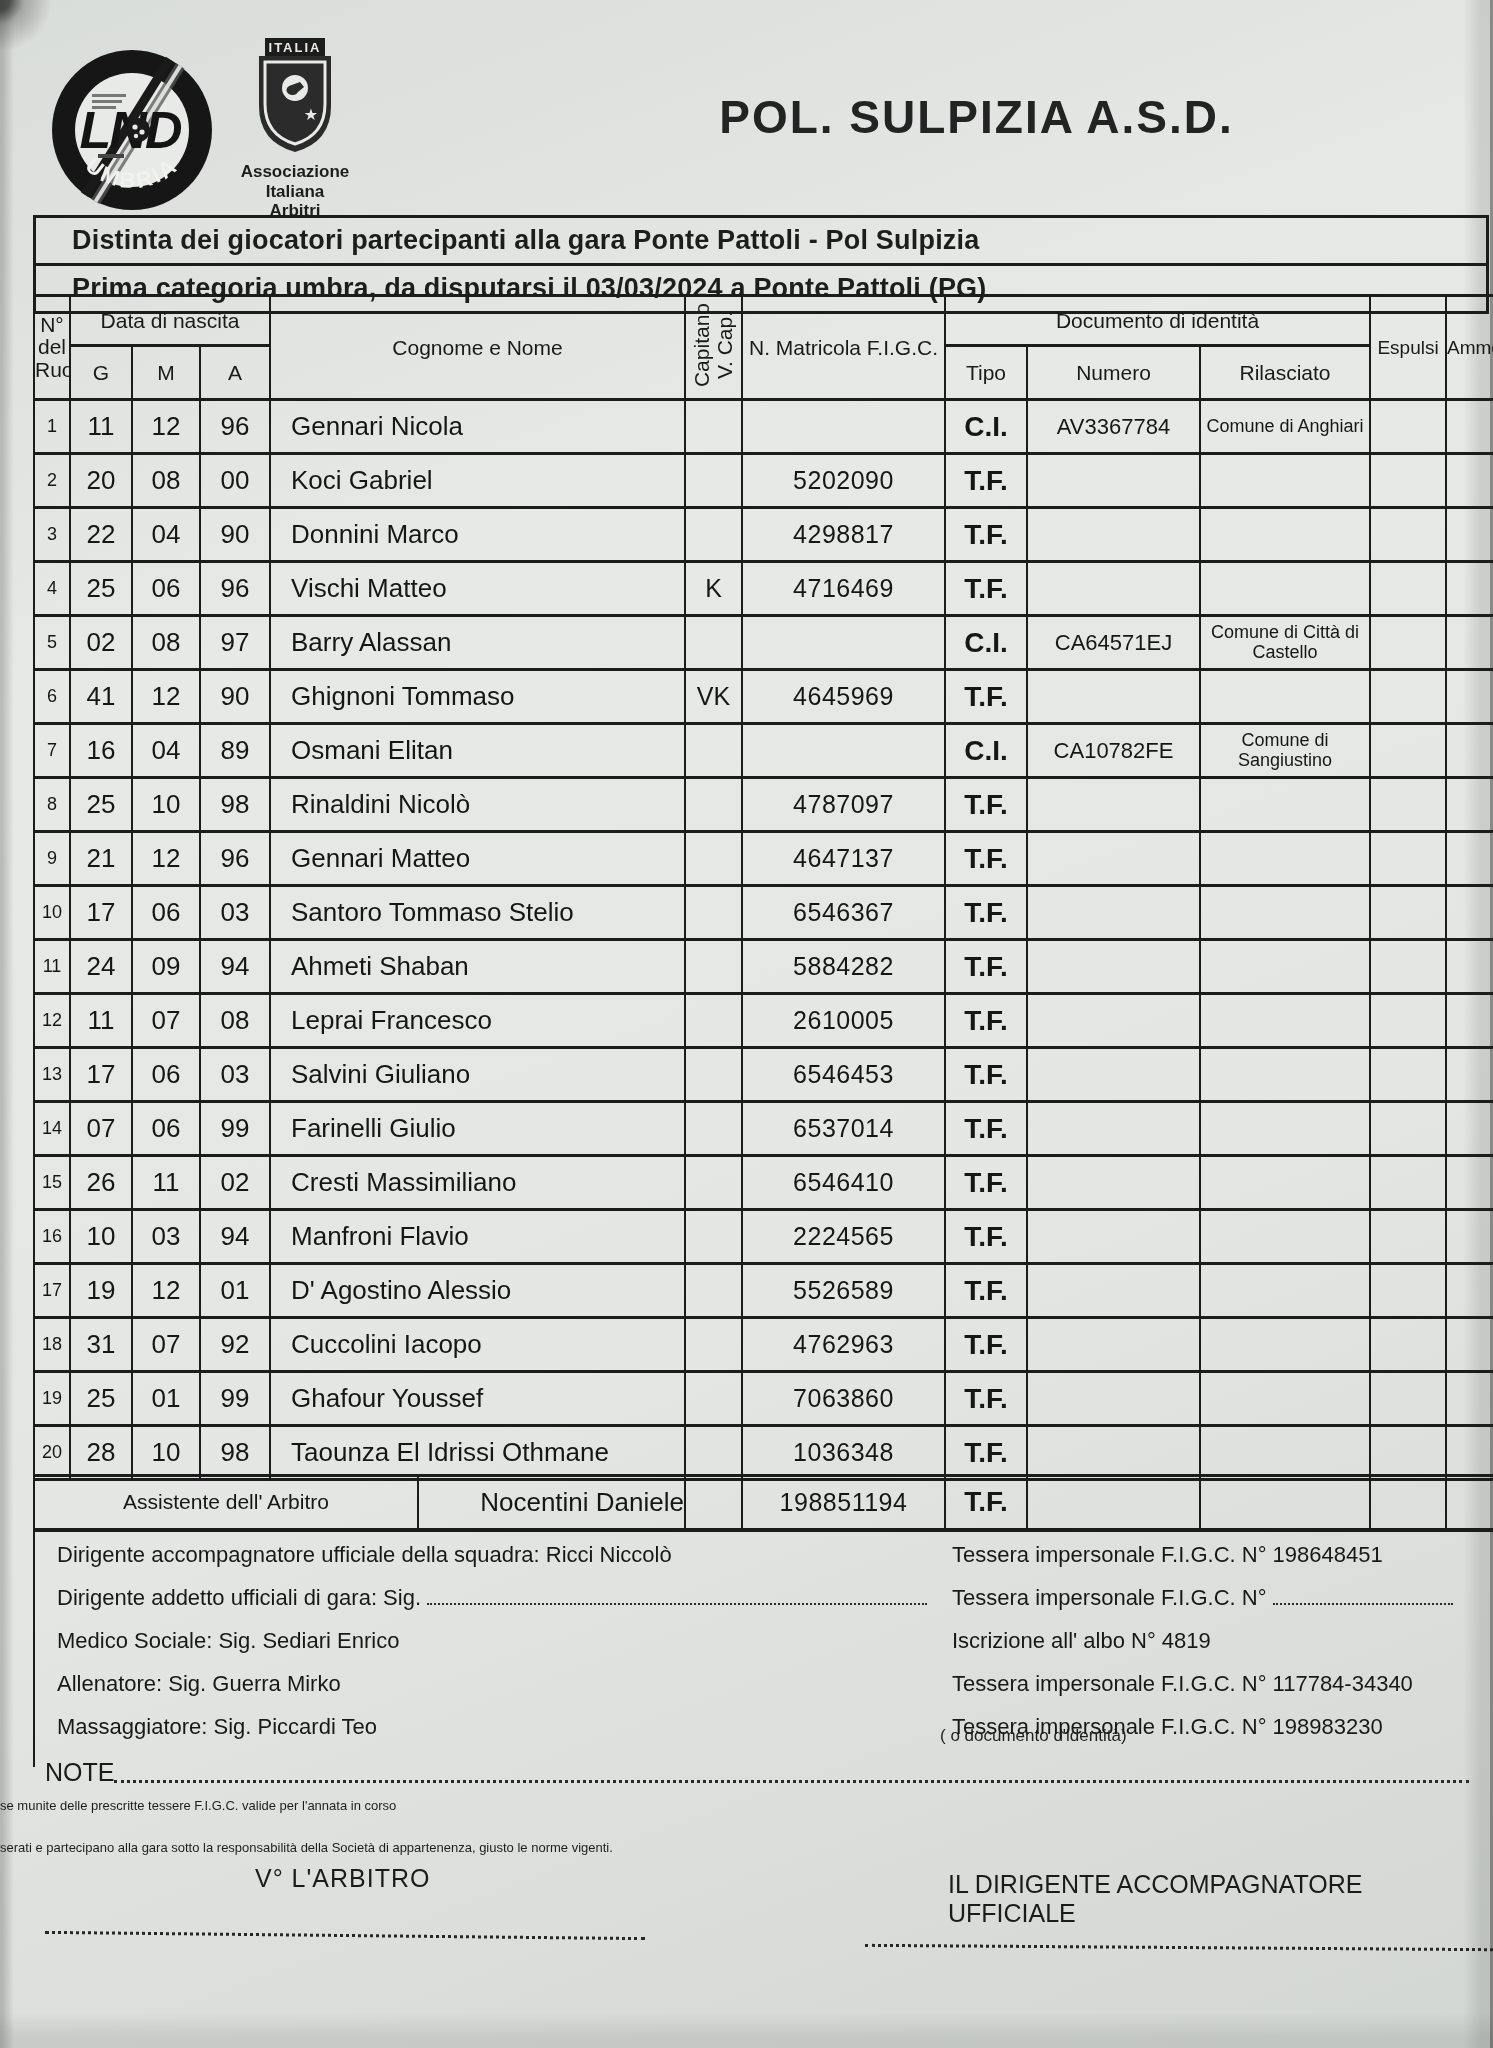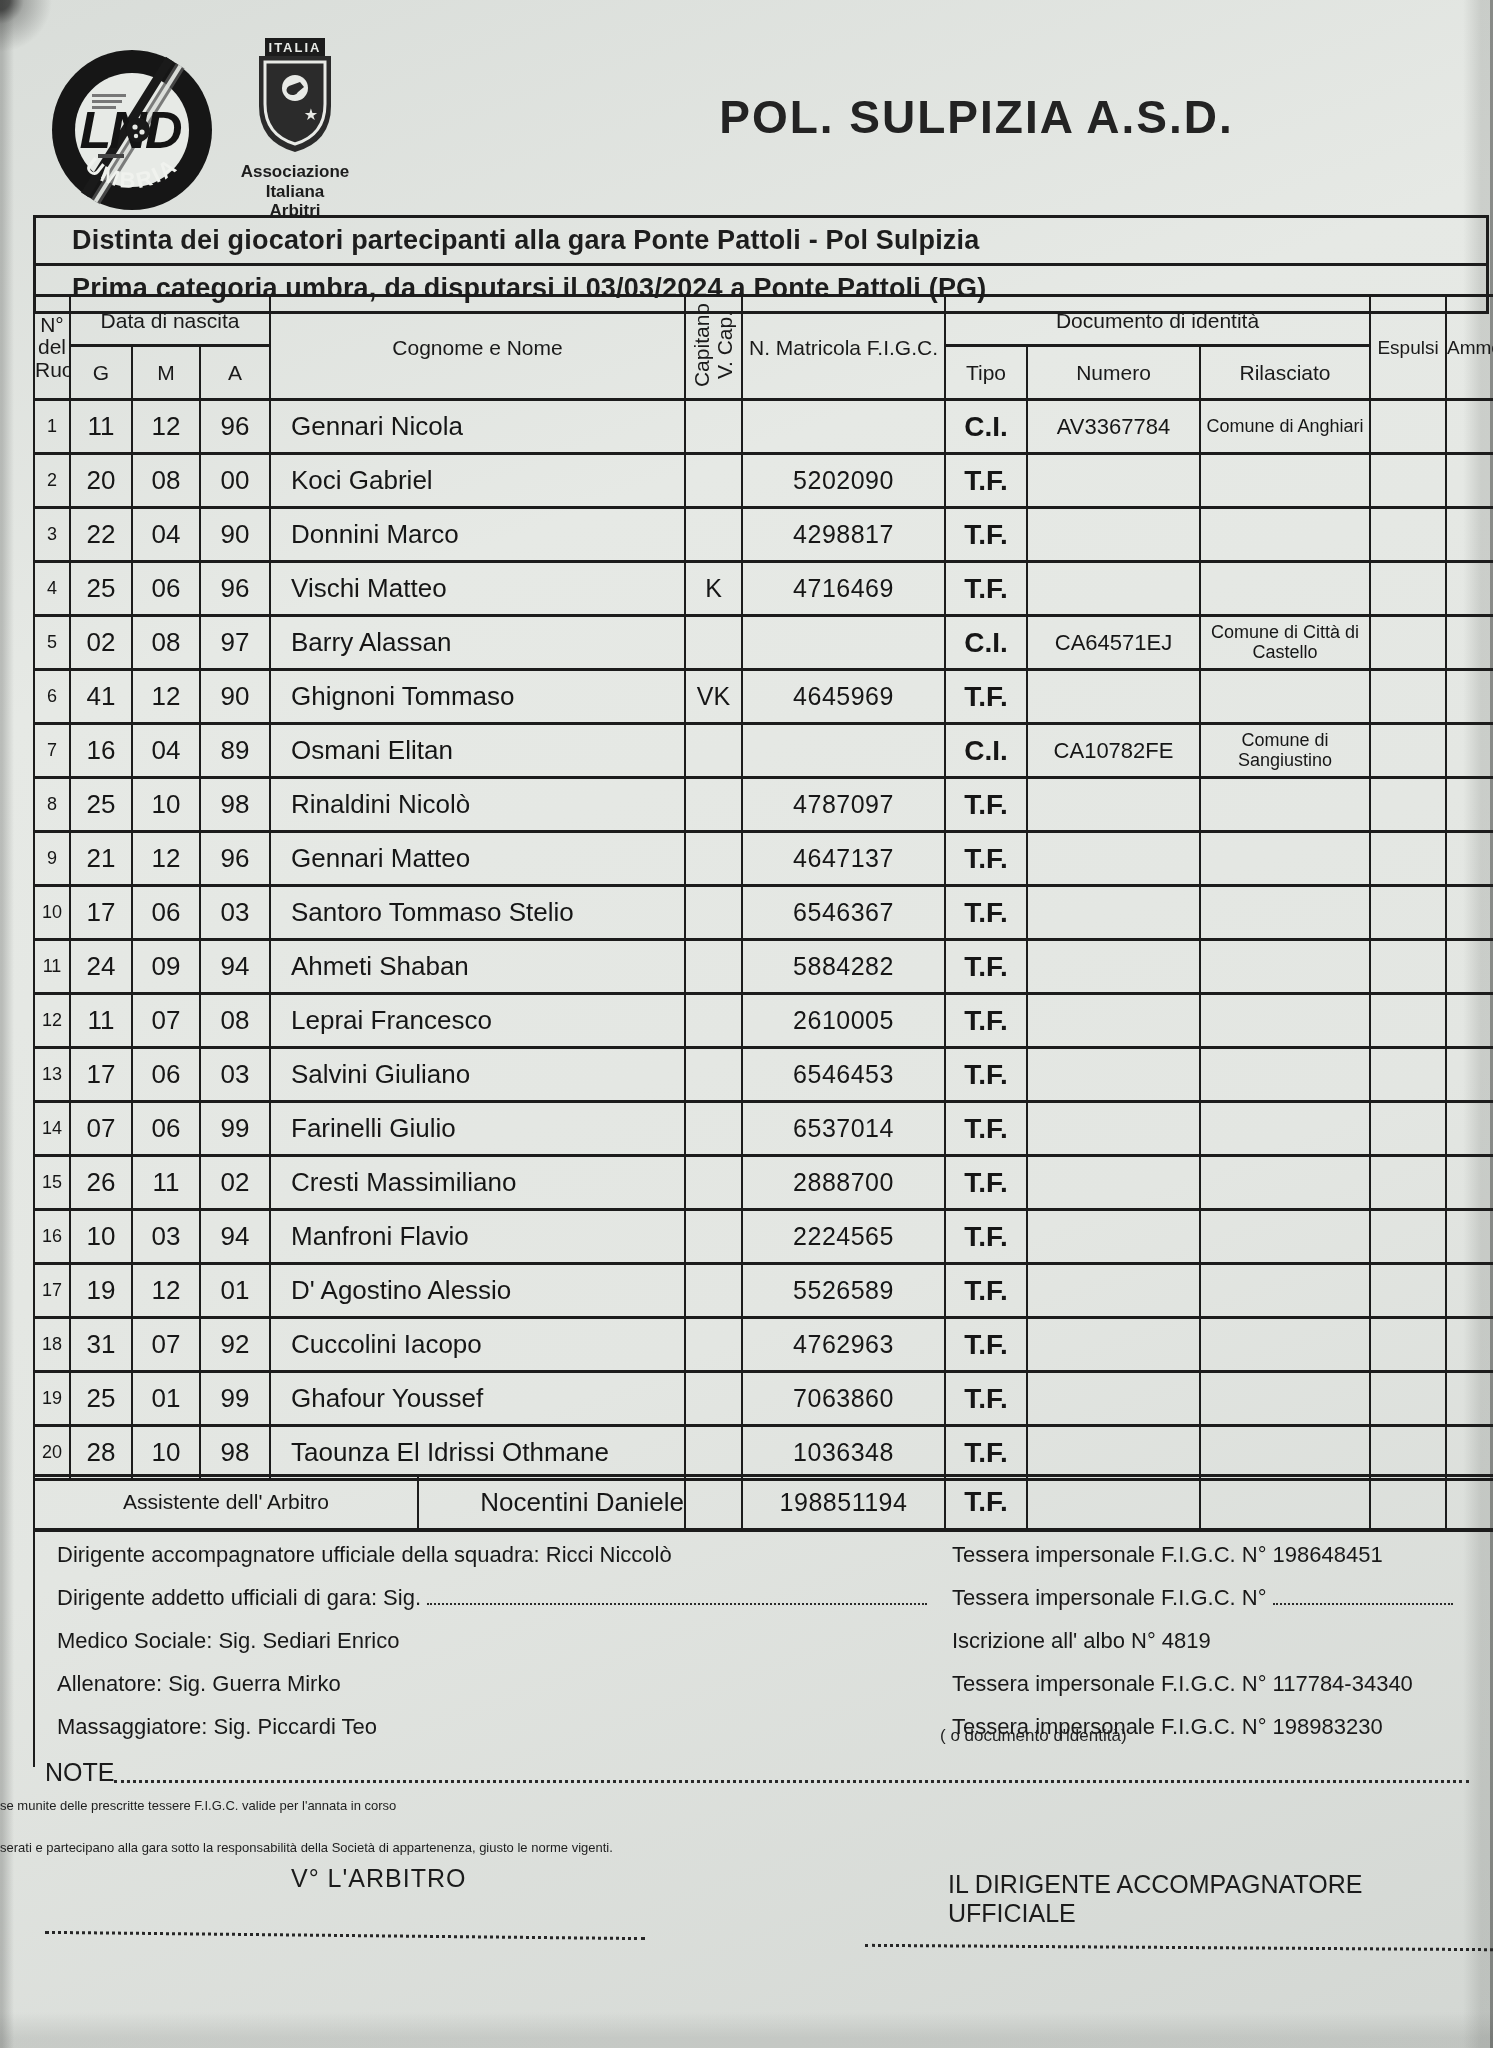--- a/index.html
+++ b/index.html
@@ -53,21 +53,21 @@
   .off-row { position:relative; height:43px; font-size:22px; color:#181818; }
   .off-left { position:absolute; left:0; top:0; white-space:nowrap; }
   .off-right { position:absolute; left:895px; top:0; white-space:nowrap; }
   .dots-inline { display:inline-block; border-bottom:2px dotted #2a2a2a; height:18px; vertical-align:baseline; }
   .doc-note { position:absolute; left:905px; top:198px; font-size:17px; color:#1f1f1f; }
   
   .noteline { position:absolute; top:1758px; left:45px; width:1424px; display:flex; align-items:flex-end; font-size:25px; color:#1b1b1b; }
   .noteline .dotfill { flex:1; border-bottom:3px dotted #2a2a2a; height:4px; margin-bottom:4px; }
   .smallprint { position:absolute; left:0; font-size:13px; color:#1e1e1e; white-space:nowrap; }
   .sp1 { top:1798px; } .sp2 { top:1840px; }
-  .sign-left { position:absolute; top:1864px; left:255px; font-size:25px; letter-spacing:1px; color:#1b1b1b;margin-left:36px; }
+  .sign-left { position:absolute; top:1864px; left:255px; font-size:25px; letter-spacing:1px; color:#1b1b1b; }
   .sign-right { position:absolute; top:1870px; left:948px; font-size:25px; color:#1b1b1b; }
   .sigline { position:absolute; border-bottom:3px dotted #262626; height:2px; }
   .sig-l { top:1934px; left:45px; width:600px; transform:rotate(.6deg); }
   .sig-r { top:1946px; left:865px; width:628px; transform:rotate(.4deg); }
 </style>
 </head>
 <body>
 
 <div class="paper">
 
@@ -353,21 +353,21 @@
           <td class="c-esp"></td>
           <td class="c-amm"></td>
         </tr>
         <tr>
           <td class="c-num">15</td>
           <td class="c-date">26</td>
           <td class="c-date">11</td>
           <td class="c-date">02</td>
           <td class="c-name">Cresti Massimiliano</td>
           <td class="c-cap"></td>
-          <td class="c-matr">2888700</td>
+          <td class="c-matr">6546410</td>
           <td class="c-tipo">T.F.</td>
           <td class="c-numero"></td>
           <td class="c-rilasciato"></td>
           <td class="c-esp"></td>
           <td class="c-amm"></td>
         </tr>
         <tr>
           <td class="c-num">16</td>
           <td class="c-date">10</td>
           <td class="c-date">03</td>

